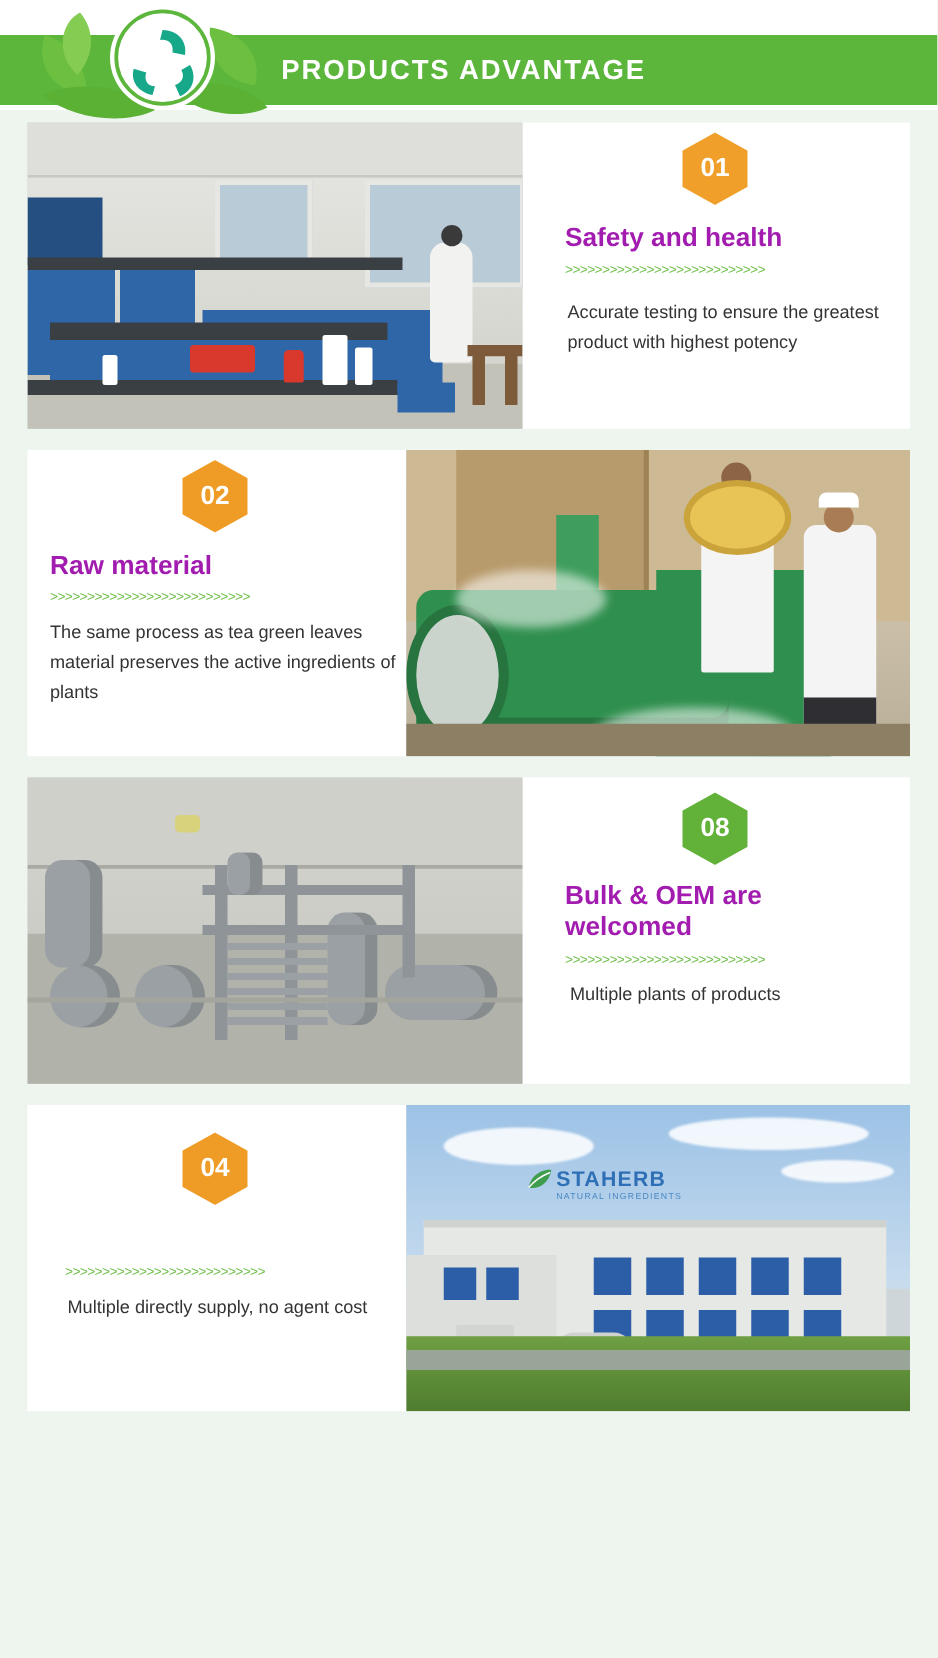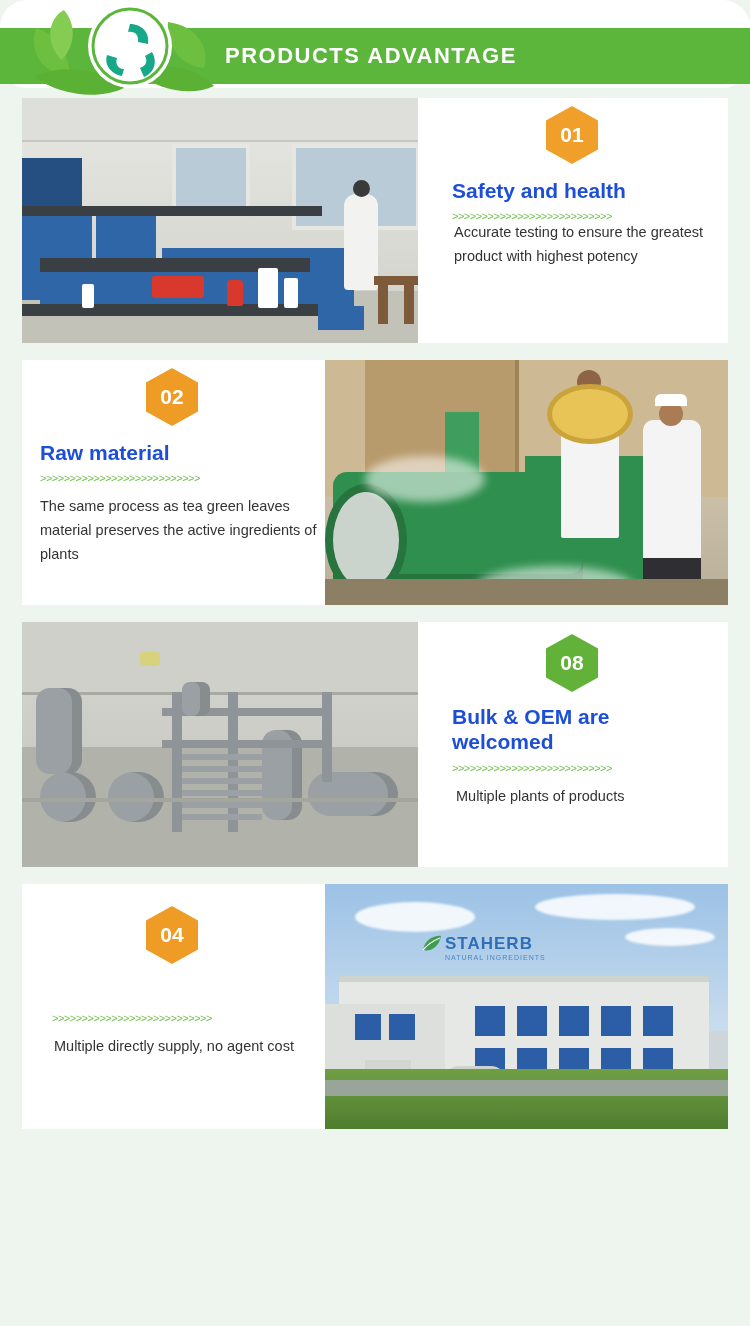--- a/index.html
+++ b/index.html
@@ -5,21 +5,21 @@
   html,body{margin:0;padding:0;}
   body{
     width:750px;height:1326px;
     background:#eef4ee;
     font-family:"Liberation Sans", sans-serif;
     overflow:hidden;
   }
   .page{position:relative;width:750px;height:1326px;background:#eef4ee;}
 
   
-  .header{position:relative;height:88px;background:#ffffff;border-radius:27px;}
+  .header{position:relative;height:88px;background:#ffffff;}
   .header-bar{
     position:absolute;left:0;top:28px;width:750px;height:56px;
     background:#5cb63c;
   }
   .header-title{
     position:absolute;left:225px;top:43px;
     font-size:22px;font-weight:bold;letter-spacing:1.5px;color:#ffffff;
   }
   .leaf-badge{position:absolute;left:18px;top:0px;width:200px;height:110px;}
   .leaf-badge svg{display:block;}
@@ -50,21 +50,21 @@
   .hex svg{display:block;}
   .hex .num{
     position:absolute;left:0;top:0;width:56px;height:62px;
     display:flex;align-items:center;justify-content:center;
     color:#ffffff;font-size:21px;font-weight:bold;
     font-family:"Liberation Sans", sans-serif;
   }
 
   .title{
     position:absolute;
-    color:#1d4ed8;font-size:21px;font-weight:bold;line-height:25px;
+    color:#a21caf;font-size:21px;font-weight:bold;line-height:25px;
     width:290px;
   }
   .arrows{
     position:absolute;
     color:#6fbf4a;font-size:11px;letter-spacing:-0.5px;
     white-space:nowrap;overflow:hidden;width:258px;
     font-family:"Liberation Sans", sans-serif;
   }
   .desc{
     position:absolute;
@@ -182,21 +182,21 @@
       <div class="hexwrap" style="left:114px;top:6px;">
         <div class="hex">
           <svg width="56" height="62" viewBox="0 0 56 62">
             <polygon points="28,1 55,16 55,46 28,61 1,46 1,16" fill="#f0a02a" stroke="#ffffff" stroke-width="2"></polygon>
           </svg>
           <div class="num">01</div>
         </div>
       </div>
       <div class="title" style="left:22px;top:80px;">Safety and health</div>
       <div class="arrows" style="left:22px;top:112px;">&gt;&gt;&gt;&gt;&gt;&gt;&gt;&gt;&gt;&gt;&gt;&gt;&gt;&gt;&gt;&gt;&gt;&gt;&gt;&gt;&gt;&gt;&gt;&gt;&gt;&gt;&gt;</div>
-      <div class="desc" style="left:24px;top:122px;">Accurate testing to ensure the greatest product with highest potency</div>
+      <div class="desc" style="left:24px;top:140px;">Accurate testing to ensure the greatest product with highest potency</div>
     </div>
   </div>
 
   <div class="row">
     <div class="card left"></div>
 
     <div class="photo right">
       <div class="ph-inner">
         <div class="rm-bg"></div>
         <div class="rm-wall"></div>

